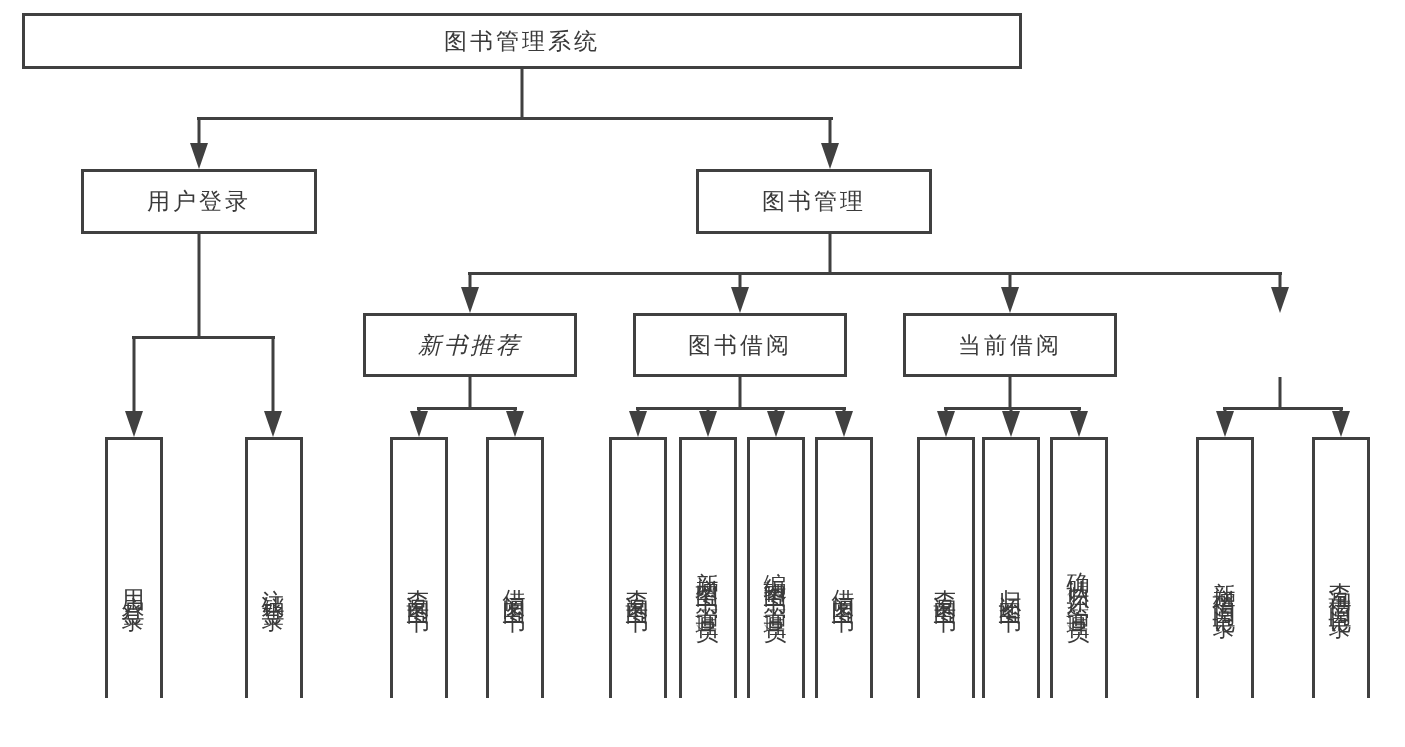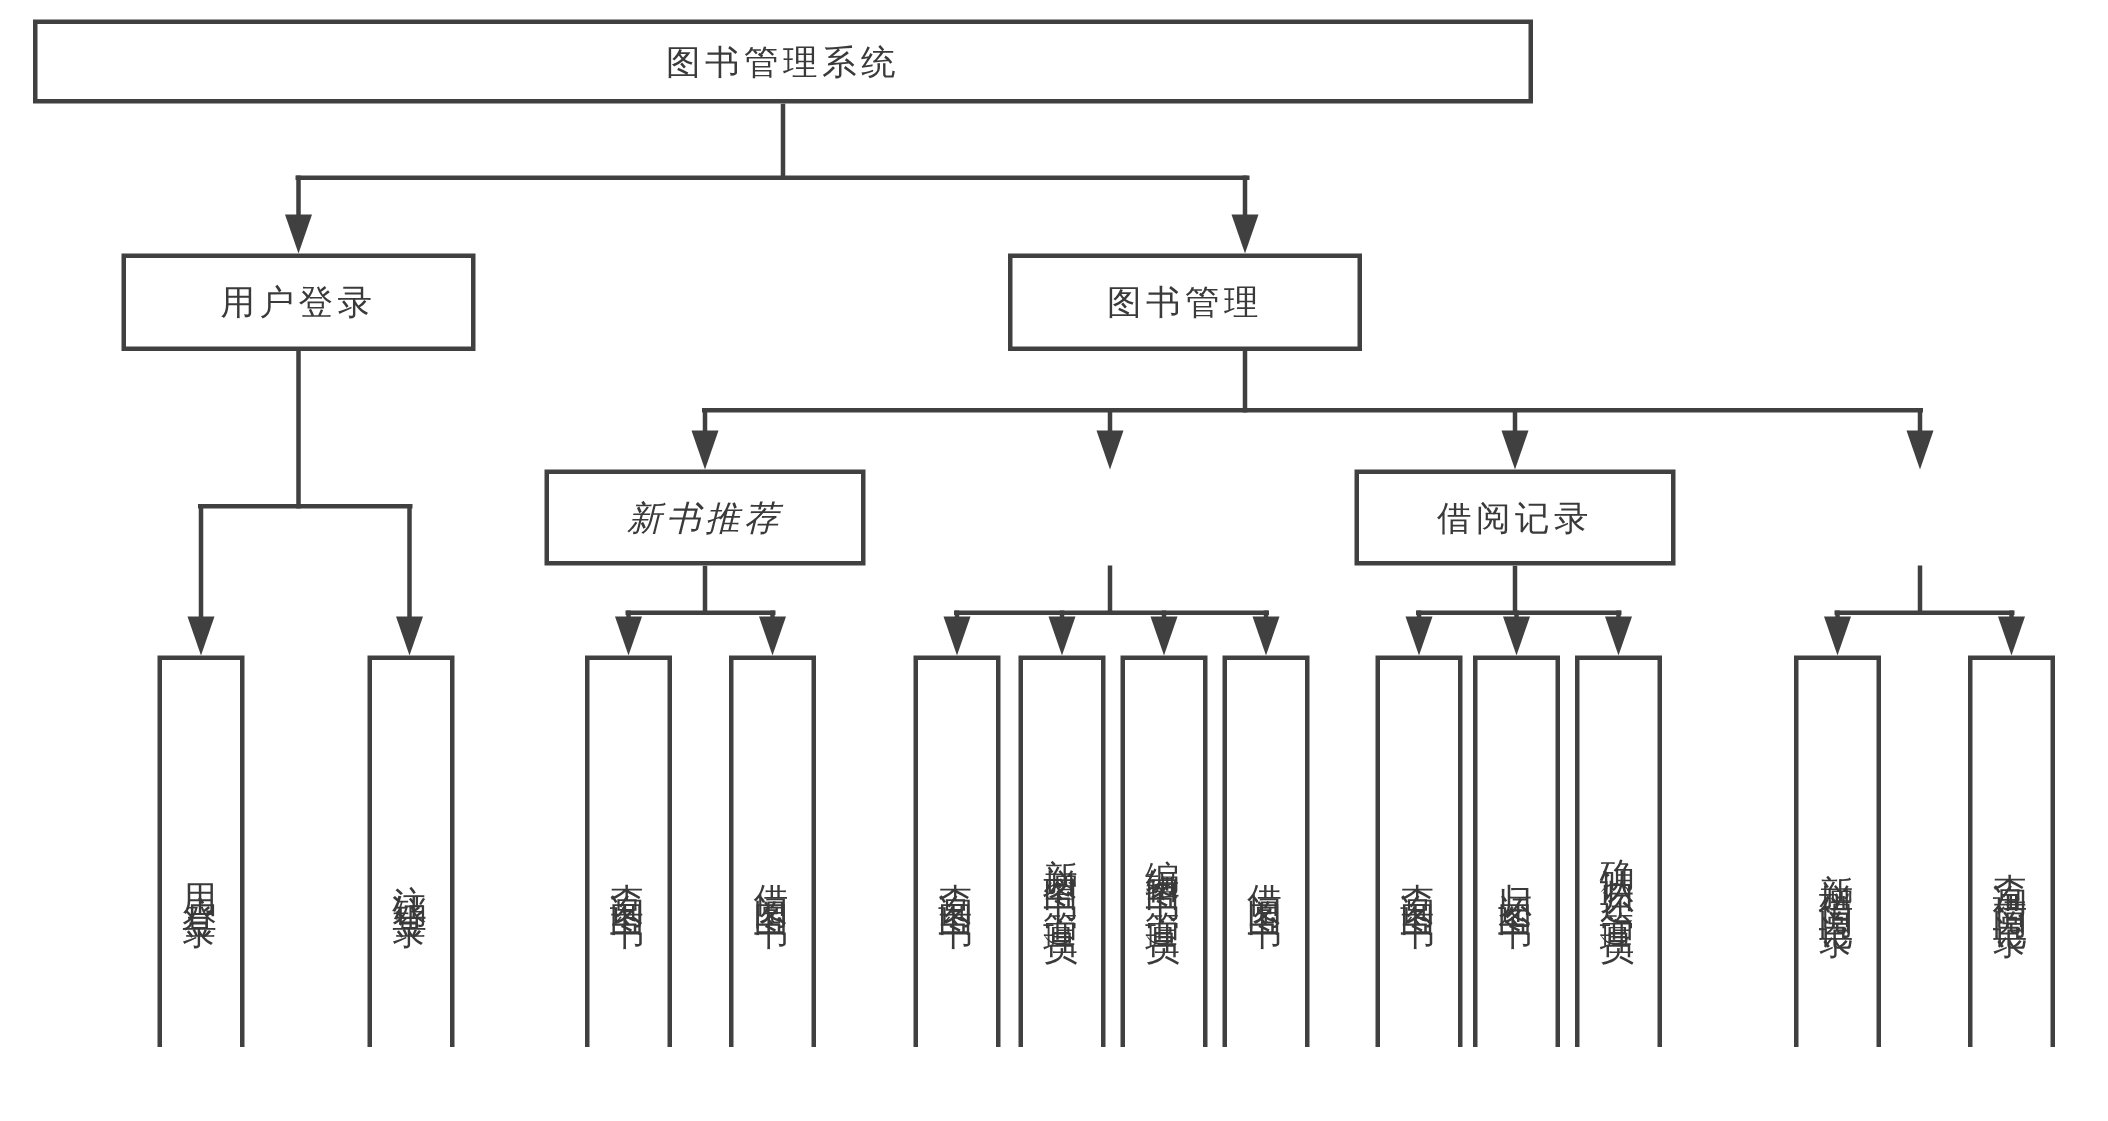--- a/index.html
+++ b/index.html
@@ -72,21 +72,21 @@
   <div class="vl" style="left:522px;top:69px;height:51px;"></div>
   <div class="hl" style="left:197px;top:117px;width:636px;"></div>
   <div class="vl" style="left:199px;top:117px;height:28px;"></div>
   <div class="arr" style="left:199px;top:143px;"></div>
   <div class="vl" style="left:830px;top:117px;height:28px;"></div>
   <div class="arr" style="left:830px;top:143px;"></div>
 
   <div class="node" style="left:81px;top:169px;width:236px;height:65px;">
     <span class="lbl">用户登录</span>
   </div>
-  <div class="node" style="left:672px;top:169px;width:236px;height:65px;text-align:center;">
+  <div class="node" style="left:696px;top:169px;width:236px;height:65px;text-align:center;">
     <span class="lbl">图书管理</span>
   </div>
 
   <div class="vl" style="left:199px;top:234px;height:105px;"></div>
   <div class="hl" style="left:132px;top:336px;width:143px;"></div>
   <div class="vl" style="left:134px;top:336px;height:76px;"></div>
   <div class="arr" style="left:134px;top:411px;"></div>
   <div class="vl" style="left:273px;top:336px;height:76px;"></div>
   <div class="arr" style="left:273px;top:411px;"></div>
 
@@ -97,22 +97,25 @@
   <div class="vl" style="left:740px;top:272px;height:16px;"></div>
   <div class="arr" style="left:740px;top:287px;"></div>
   <div class="vl" style="left:1010px;top:272px;height:16px;"></div>
   <div class="arr" style="left:1010px;top:287px;"></div>
   <div class="vl" style="left:1280px;top:272px;height:16px;"></div>
   <div class="arr" style="left:1280px;top:287px;"></div>
 
   <div class="node" style="left:363px;top:313px;width:214px;height:64px;font-style:italic;">
     <span class="lbl">新书推荐</span>
   </div>
+  <div class="node" style="left:633px;top:313px;width:214px;height:64px;">
+    <span class="lbl">图书借阅</span>
+  </div>
   <div class="node" style="left:903px;top:313px;width:214px;height:64px;">
-    <span class="lbl">借阅记录</span>
+    <span class="lbl">当前借阅</span>
   </div>
 
   <div class="vl" style="left:470px;top:377px;height:33px;"></div>
   <div class="hl" style="left:417px;top:407px;width:100px;"></div>
   <div class="vl" style="left:419px;top:407px;height:6px;"></div>
   <div class="arr" style="left:419px;top:411px;"></div>
   <div class="vl" style="left:515px;top:407px;height:6px;"></div>
   <div class="arr" style="left:515px;top:411px;"></div>
 
   <div class="vl" style="left:740px;top:377px;height:33px;"></div>

